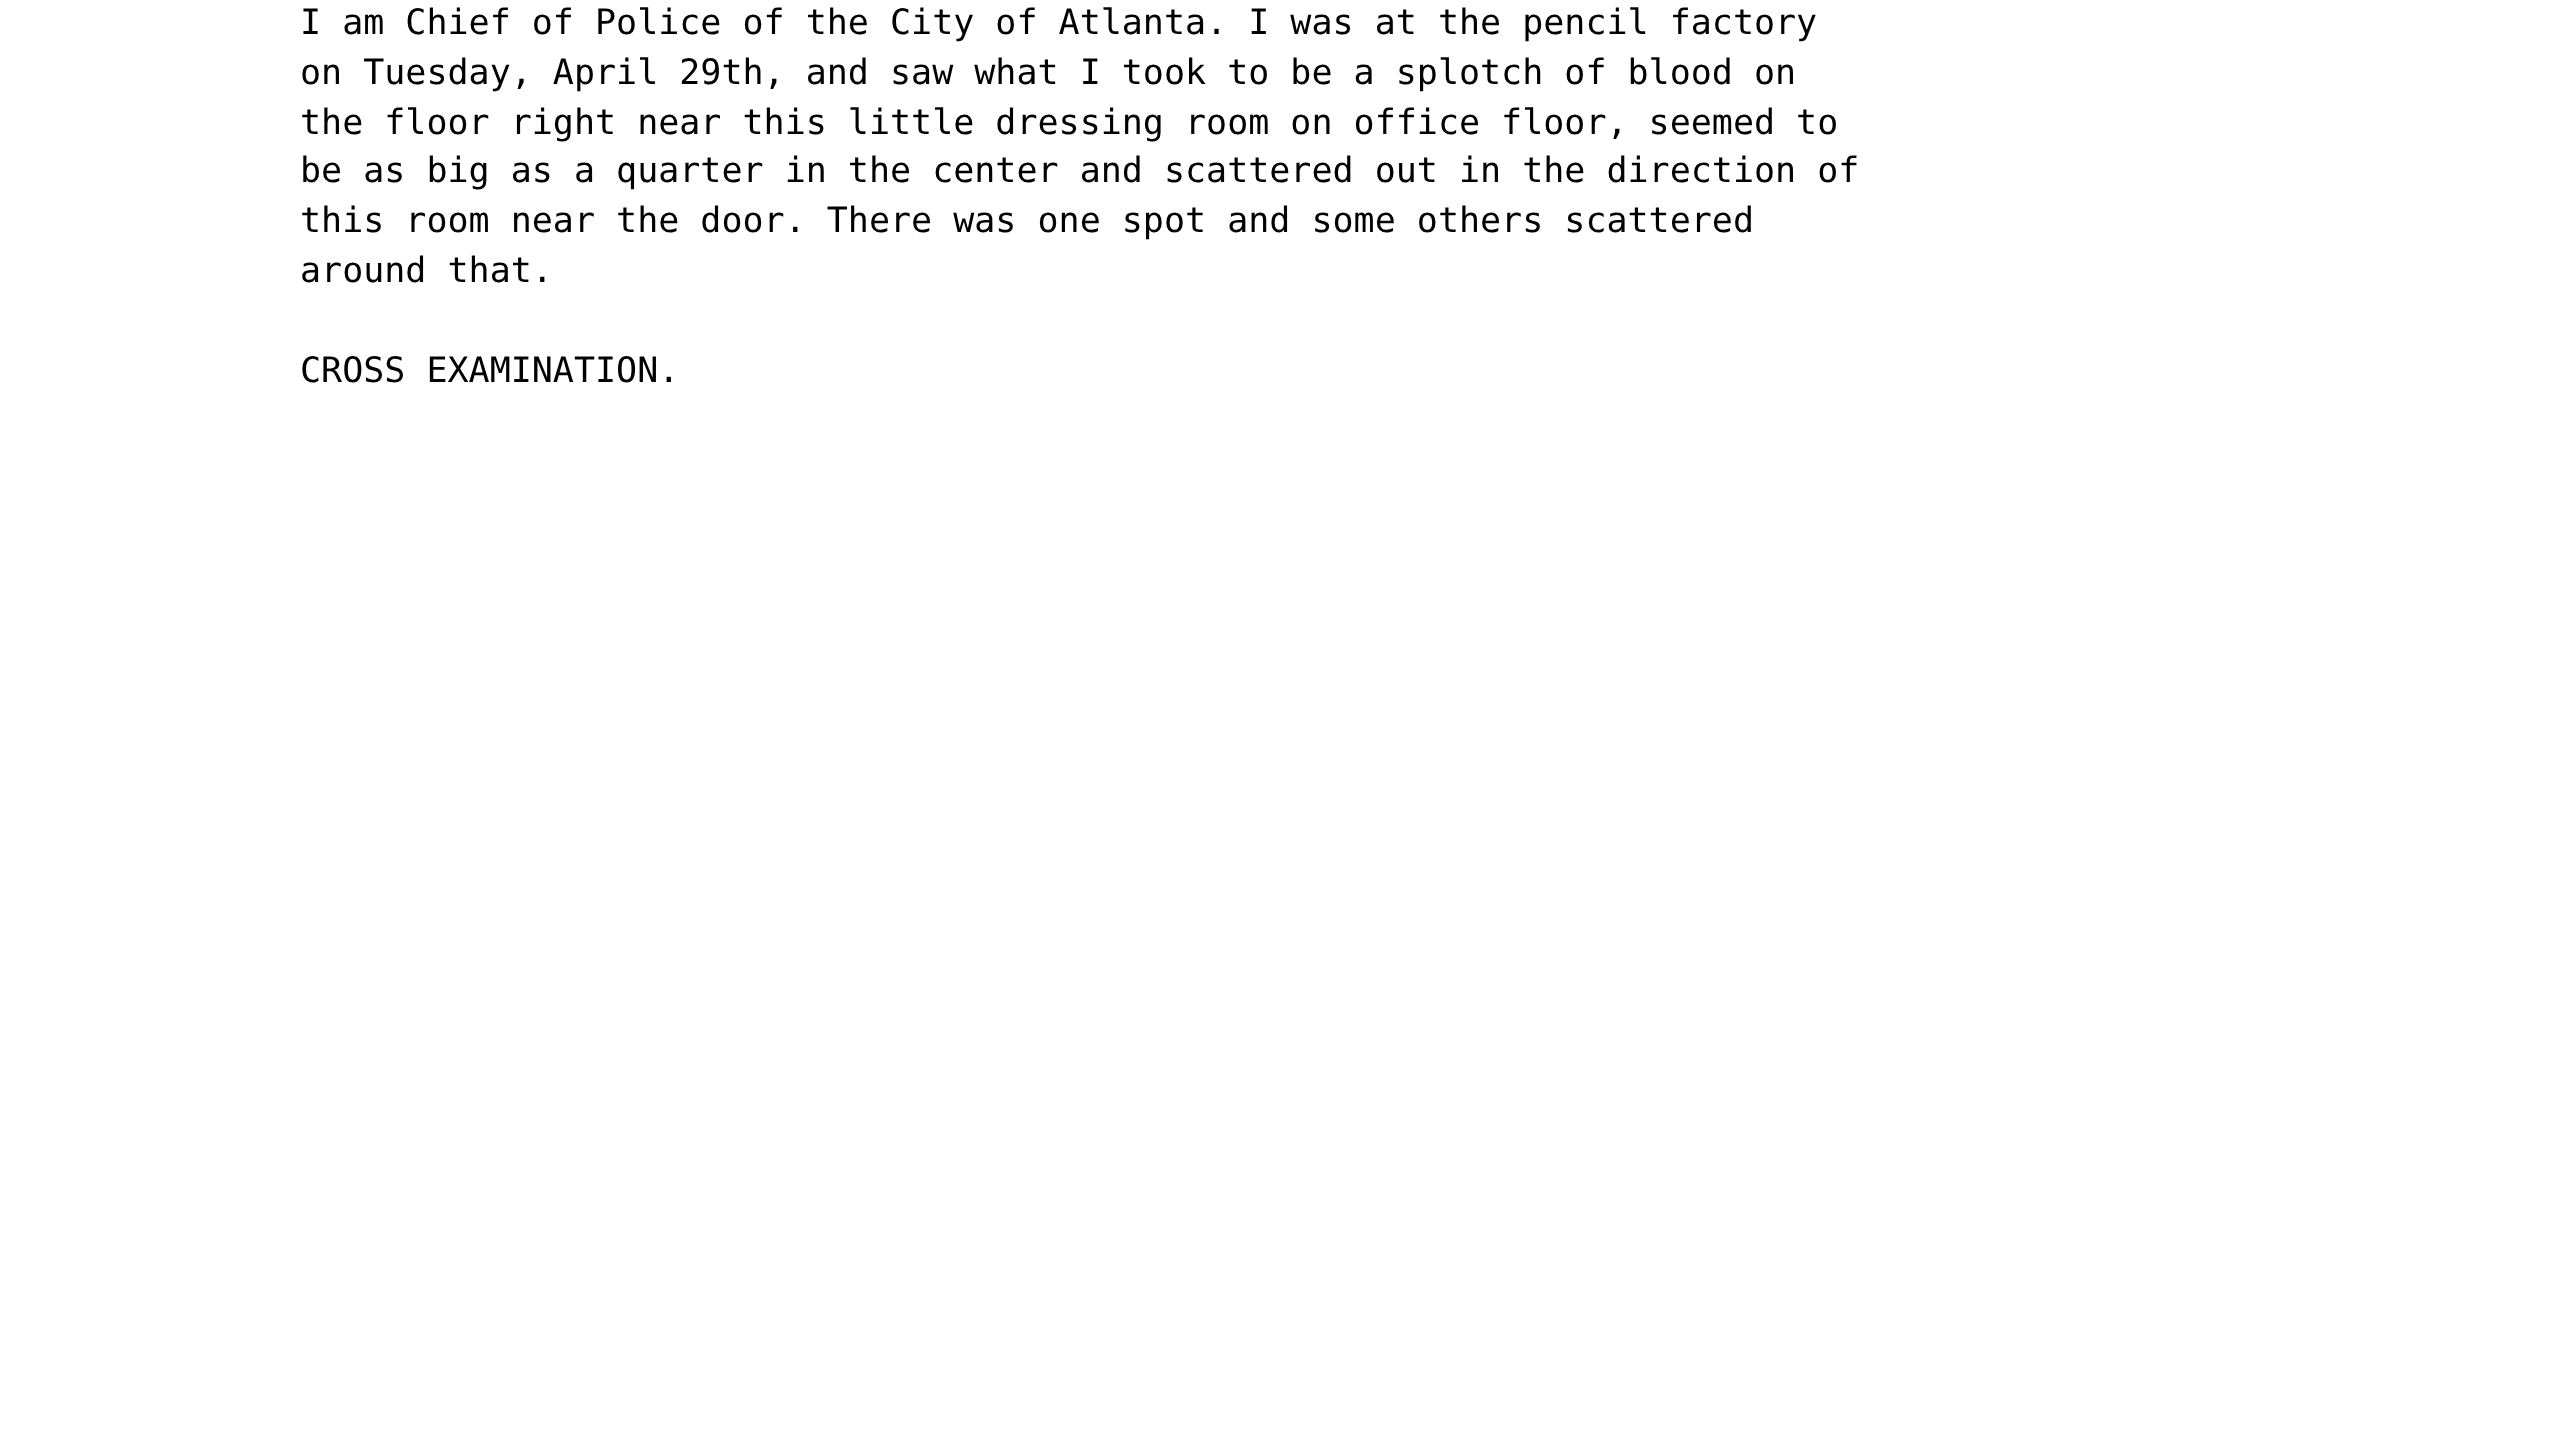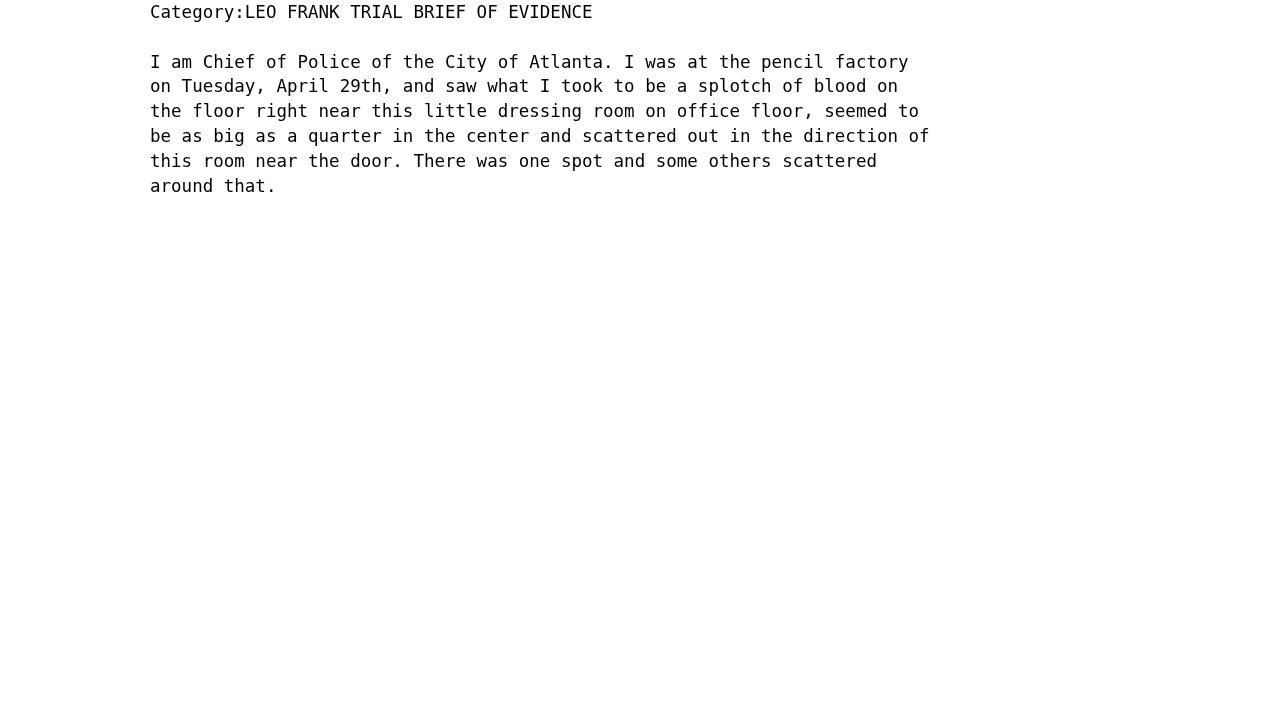--- a/index.html
+++ b/index.html
@@ -39,21 +39,21 @@
   }
   .first {
     margin-top: 0px;
   }
 </style>
 </head>
 <body>
 
 <div id="page">
   <div class="doc">
-    <p class="para first">Category:LEO FRANK TRIAL BRIEF OF EVIDENCE</p>
     <p class="para">I am Chief of Police of the City of Atlanta. I was at the pencil factory
 on Tuesday, April 29th, and saw what I took to be a splotch of blood on
 the floor right near this little dressing room on office floor, seemed to
 be as big as a quarter in the center and scattered out in the direction of
 this room near the door. There was one spot and some others scattered
 around that.</p>
+    <p class="para">CROSS EXAMINATION.</p>
   </div>
 </div>
 
 </body></html>

